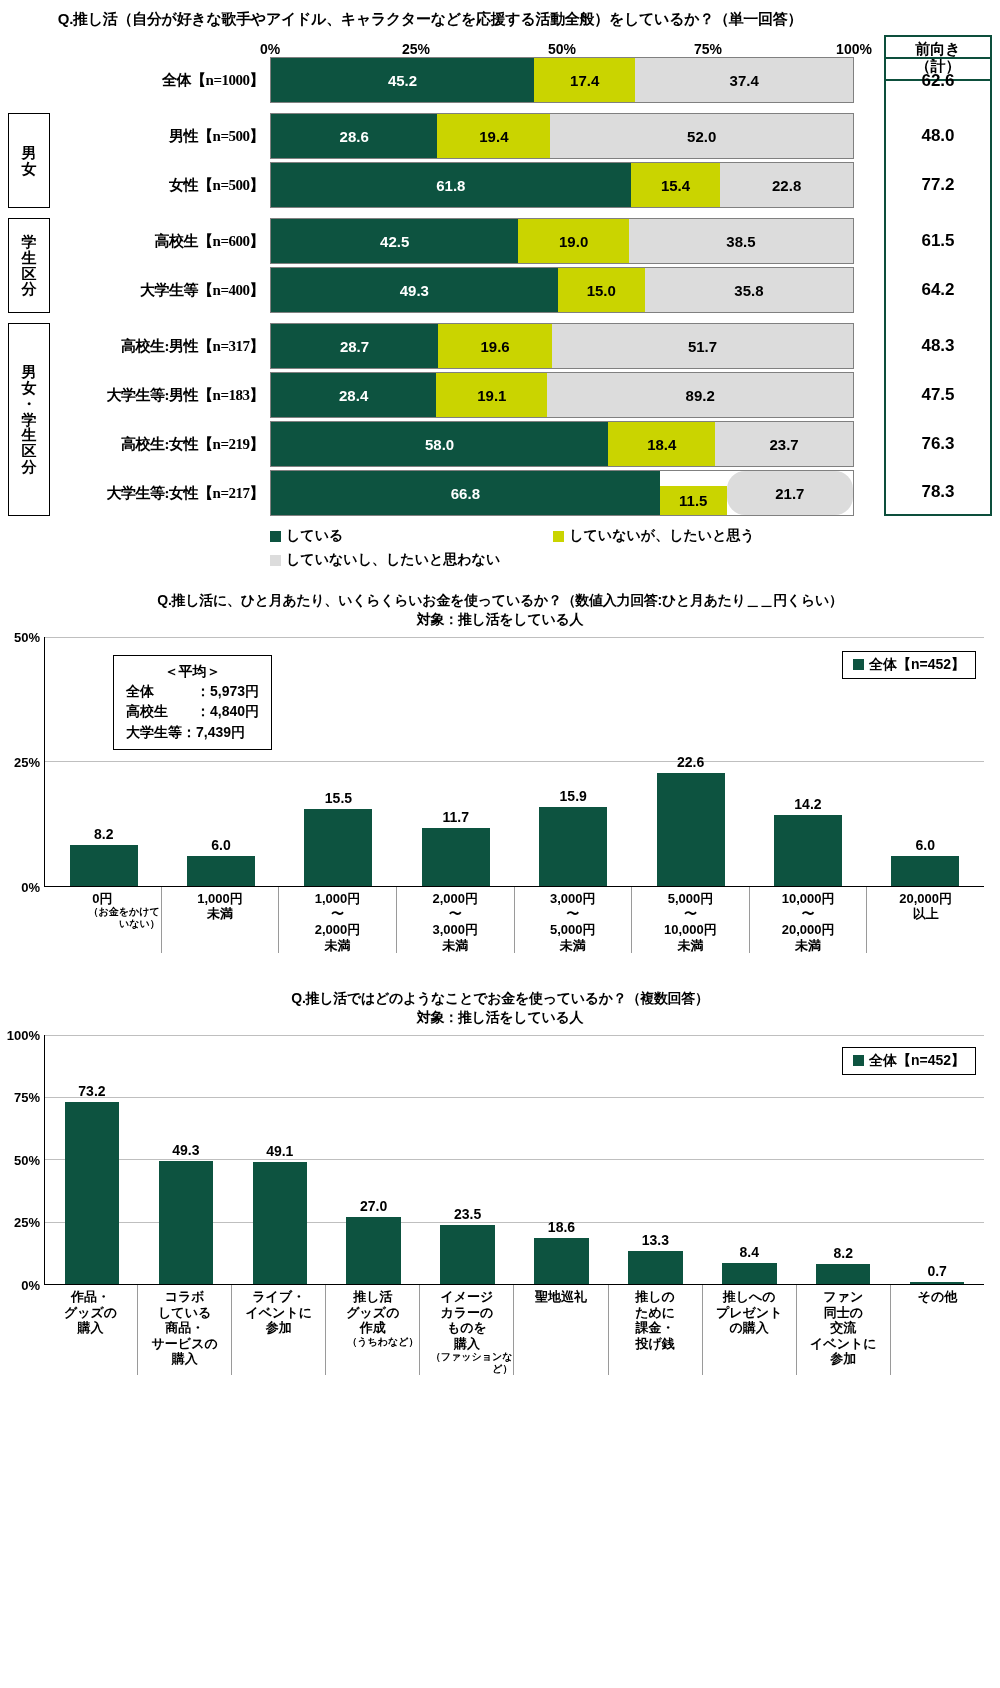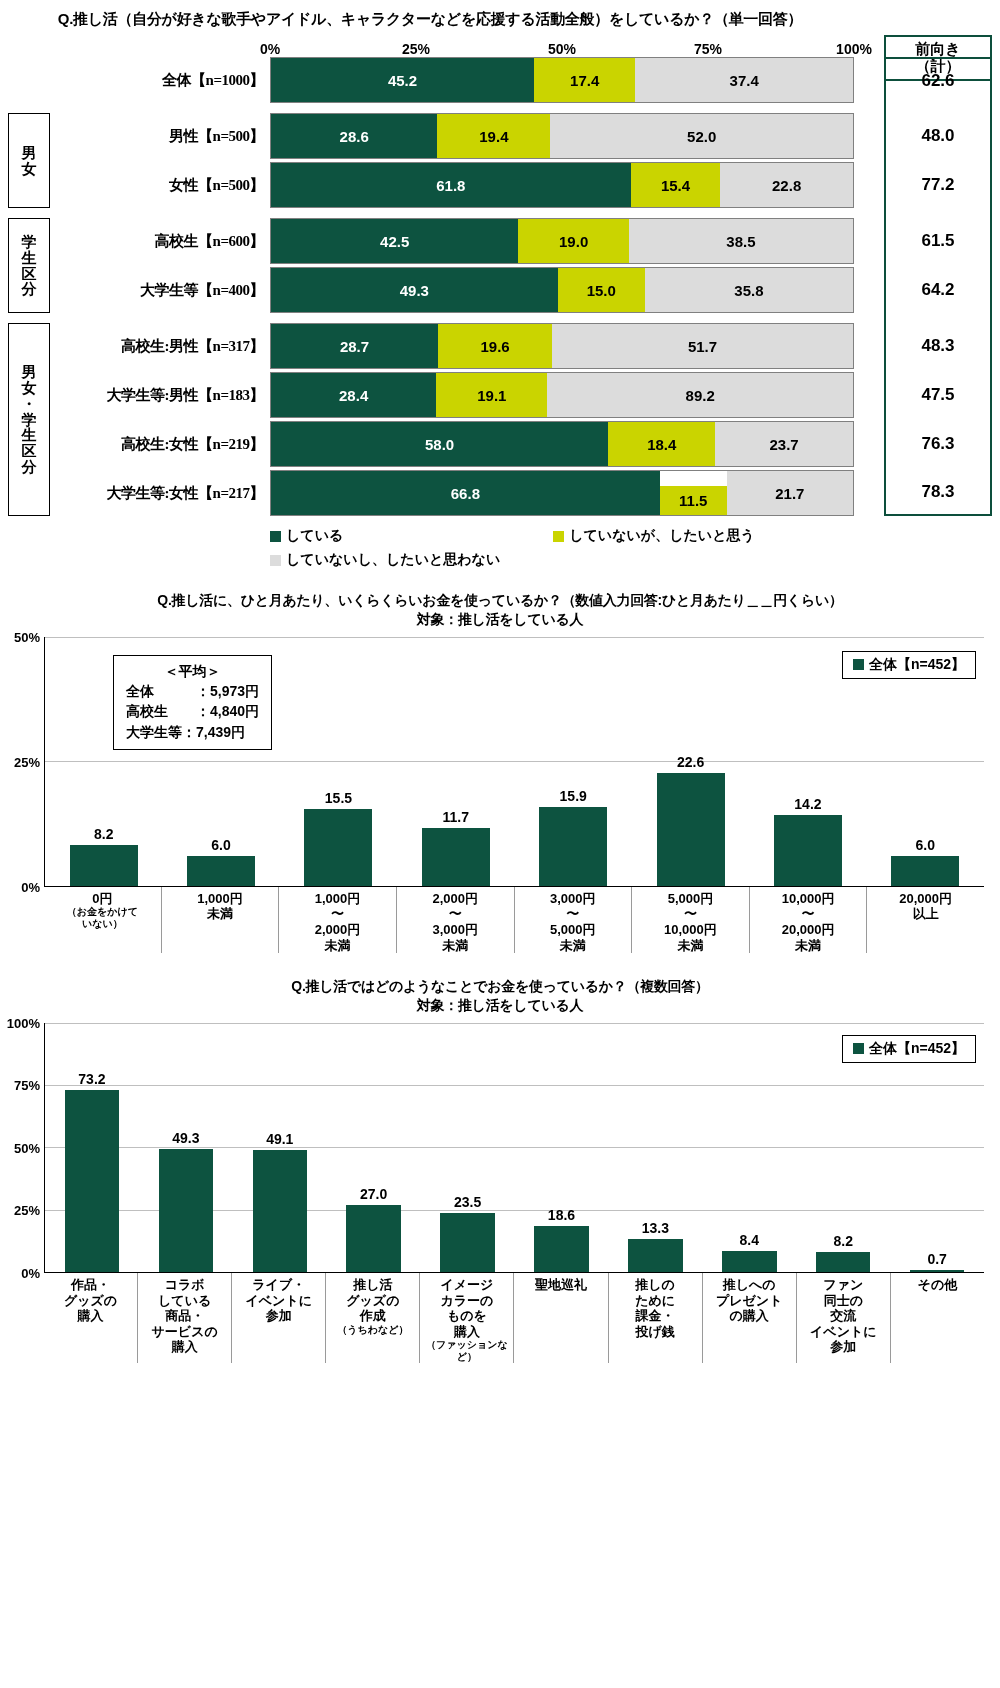--- a/index.html
+++ b/index.html
@@ -206,21 +206,21 @@
   .xcell {
     flex: 1;
     text-align: center;
     font-size: 13px;
     font-weight: bold;
     line-height: 1.2;
     padding: 4px 1px 0 1px;
     border-right: 1px solid #9a9a9a;
   }
   .xcell:last-child { border-right: none; }
-  .xcell .small { font-size: 10px; font-weight: bold; }
+  .xcell .small { font-size: 10px; font-weight: bold; text-align: right; }
   .legend-box {
     position: absolute;
     border: 1px solid #000;
     background: #fff;
     font-size: 14px;
     font-weight: bold;
     padding: 4px 10px;
     display: flex;
     align-items: center;
   }
@@ -327,21 +327,21 @@
             <div class="seg seg-b" style="width: 18.4%;">18.4</div>
             <div class="seg seg-c" style="width: 23.7%;">23.7</div>
           </div>
           <div class="c1-total">76.3</div>
         </div>
         <div class="c1-row" style="position: absolute; left: 0px; right: 0px; top: 413px; height: 46px;">
           <div class="c1-rowlabel">大学生等:女性【n=217】</div>
           <div class="c1-bar">
             <div class="seg seg-a" style="width: 66.8%;">66.8</div>
             <div class="seg seg-b" style="width: 11.5%; margin-top: 15px;">11.5</div>
-            <div class="seg seg-c" style="width: 21.7%;">21.7</div>
+            <div class="seg seg-c" style="width: 21.7%; border-radius: 18px;">21.7</div>
           </div>
           <div class="c1-total last">78.3</div>
         </div>
         <div class="c1-grouplabel" style="top: 56px; height: 95px;">
           <span style="white-space: pre-line; line-height: 1.05;">男
 女</span>
         </div>
         <div class="c1-grouplabel" style="top: 161px; height: 95px;">
           <span style="white-space: pre-line; line-height: 1.05;">学
 生
@@ -486,21 +486,21 @@
           <div>未満</div>
         </div>
         <div class="xcell">
           <div>20,000円</div>
           <div>以上</div>
         </div>
       </div>
   </div>
 </div>
 
-<div class="chart-block" id="chart3" style="margin-top:24px;">
+<div class="chart-block" id="chart3" style="margin-top:36px;">
   <div class="c-title">Q.推し活ではどのようなことでお金を使っているか？（複数回答）</div>
   <div class="c-title">対象：推し活をしている人</div>
 
   <div class="plot-wrap">
     <div class="yaxis" style="height:250px">
       <span style="top:0%">100%</span>
       <span style="top:25%">75%</span>
       <span style="top:50%">50%</span>
       <span style="top:75%">25%</span>
       <span style="top:100%">0%</span>

